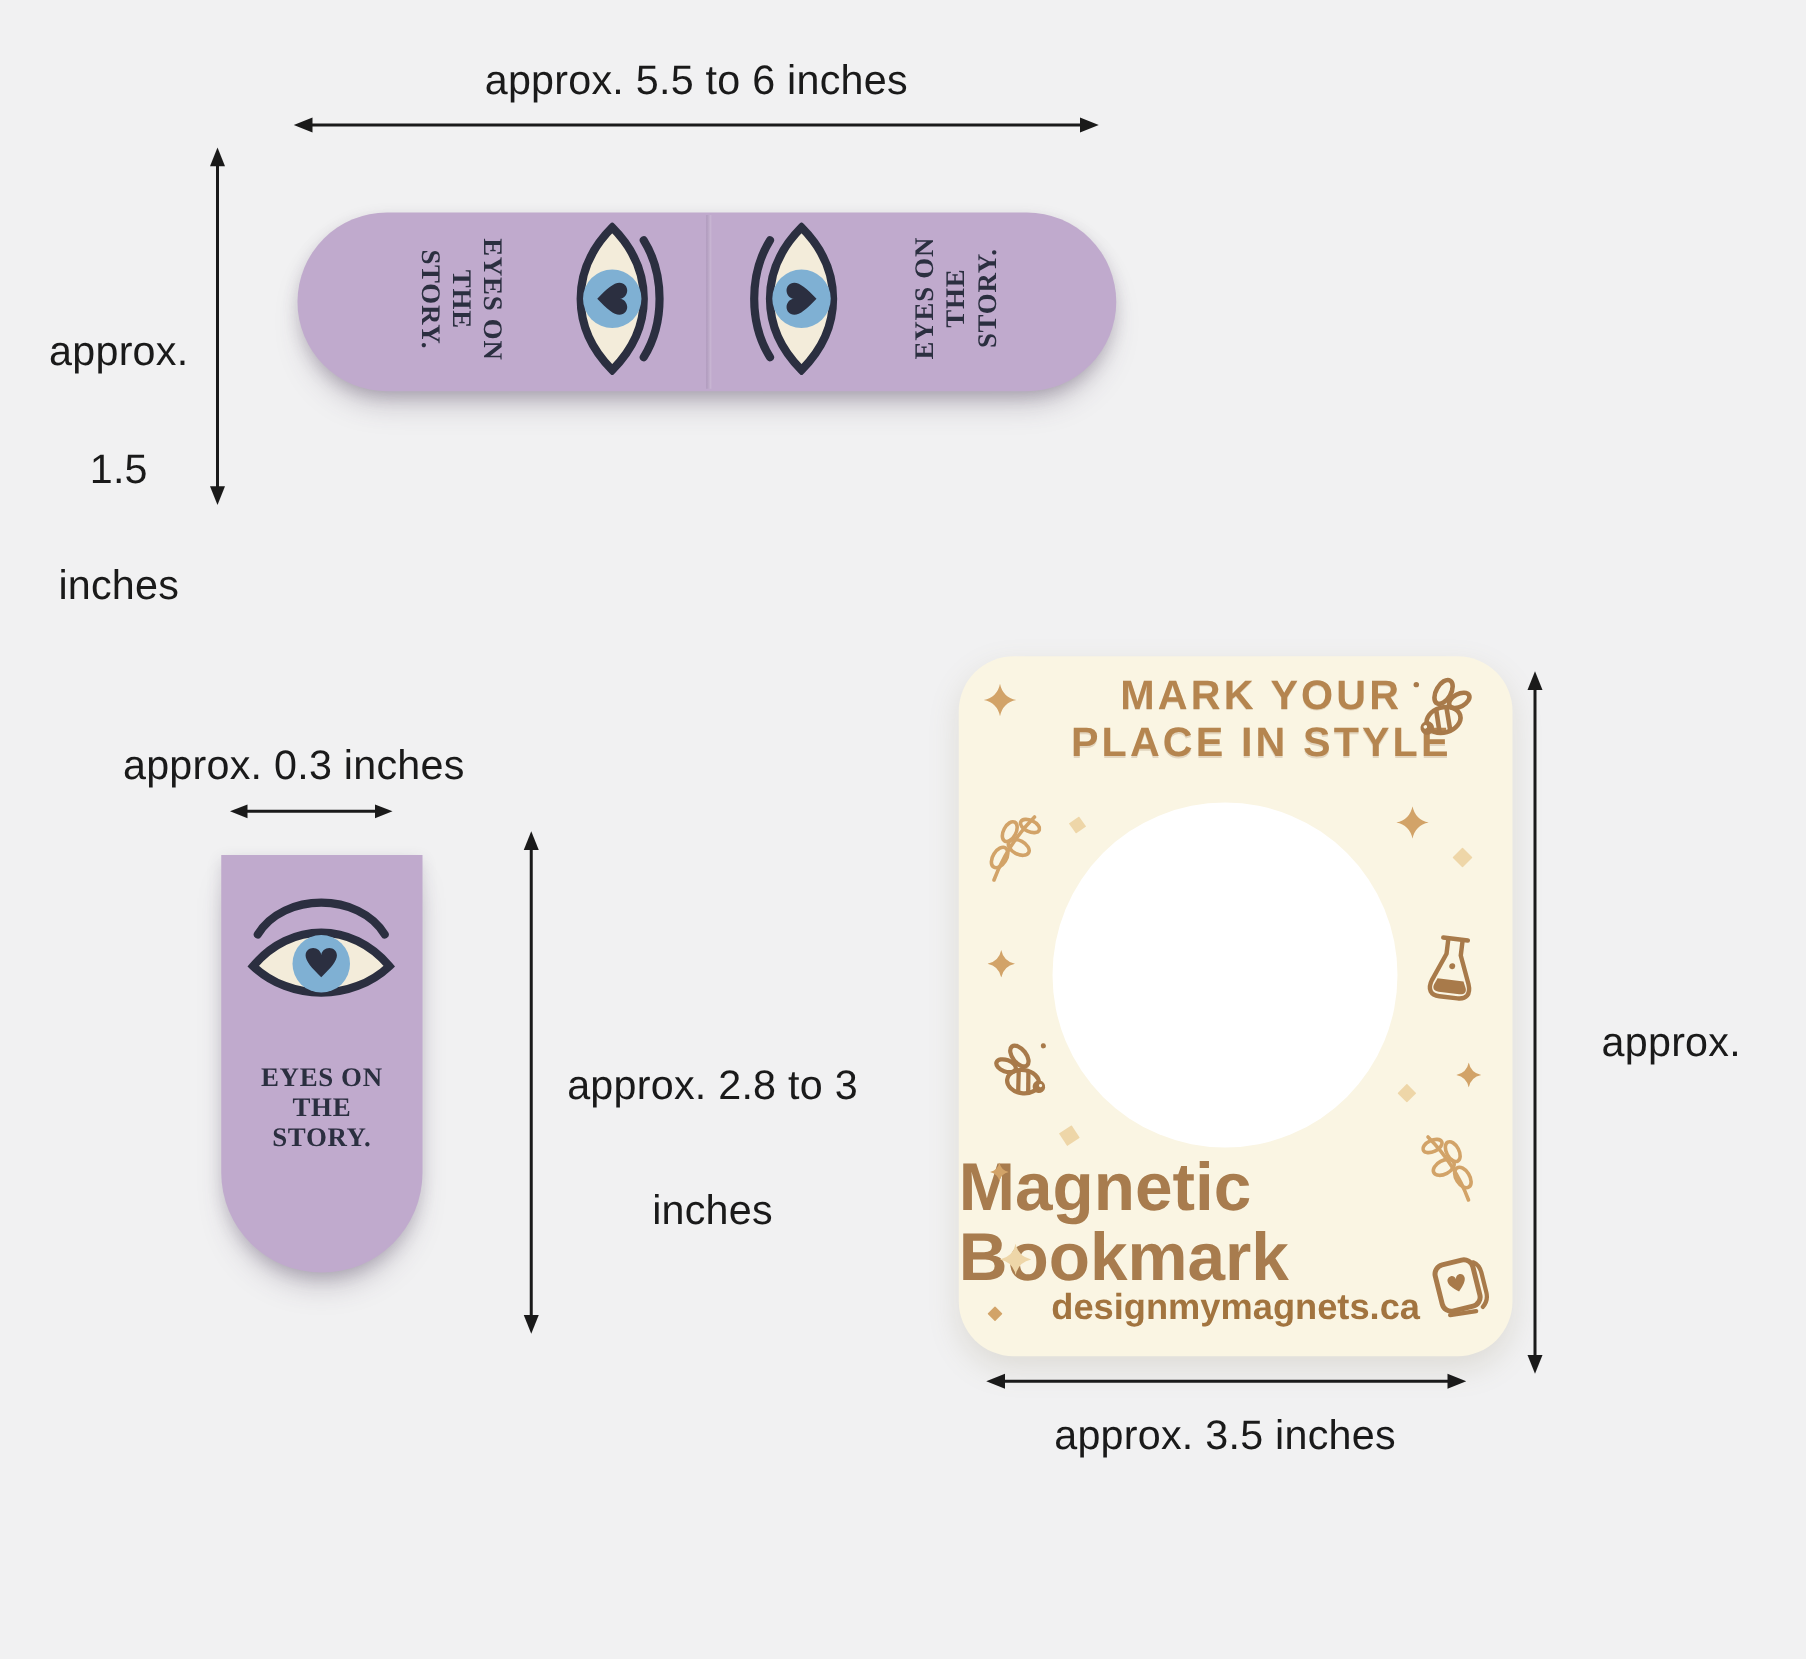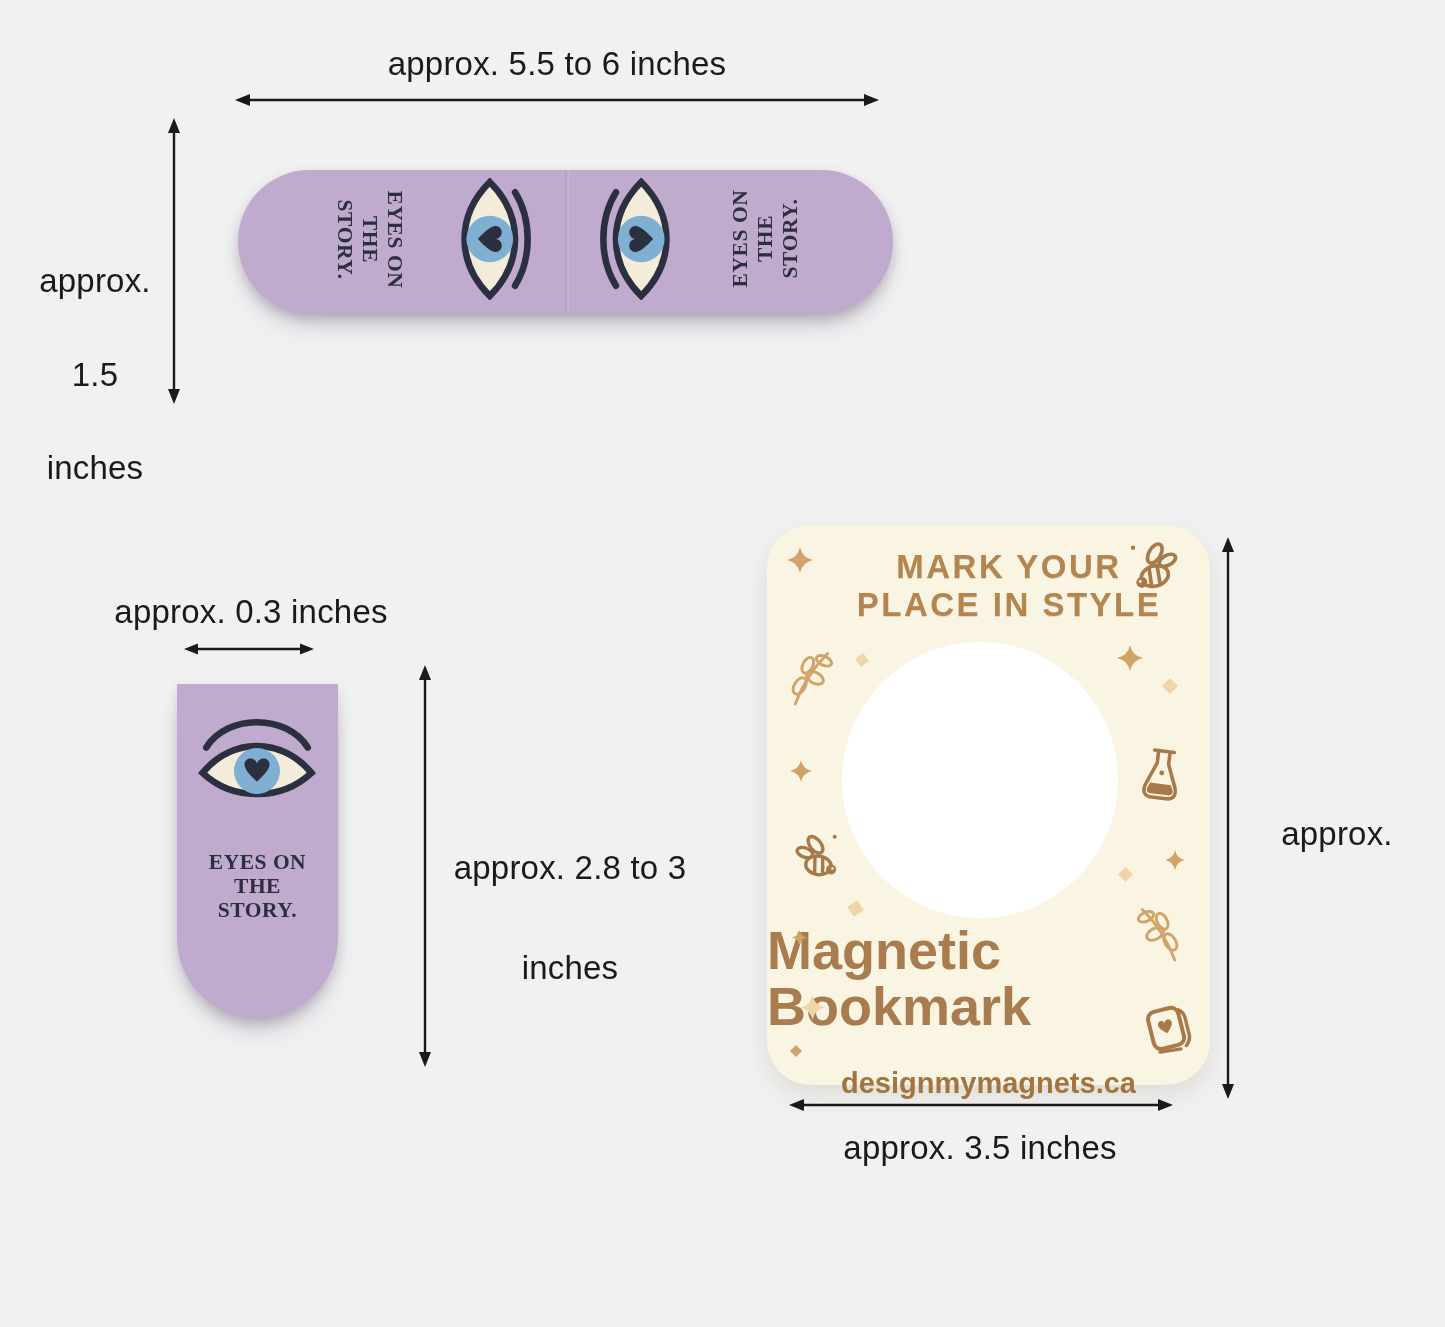--- a/index.html
+++ b/index.html
@@ -55,38 +55,37 @@
   .card{
     position:absolute;left:767px;top:525px;width:443px;height:560px;
     border-radius:44px;background:var(--c-card_cream,#faf5e3);
     box-shadow:0 10px 24px rgba(140,125,95,.18);
   }
   .hole{
     position:absolute;left:75px;top:117px;width:276px;height:276px;border-radius:50%;
     background:var(--c-circle_white,#ffffff);
   }
   .headline{
-    position:absolute;left:0;right:0;top:23px;text-align:center;
+    position:absolute;left:0;right:0;top:12px;text-align:center;
     font-weight:700;font-size:33px;line-height:38px;letter-spacing:2.5px;
     color:var(--c-title_brown,#b5854f);
     text-shadow:0 1px 0 rgba(120,80,35,.18);
     padding-left:41px;
   }
   .headline span{display:block;}
   .product{
     position:absolute;left:0;right:0;top:397px;text-align:left;
     font-weight:700;font-size:54px;line-height:56px;letter-spacing:0;
     color:var(--c-product_brown,#a87c4e);
   }
   .product span{display:block;}
   .website{
     position:absolute;left:0;right:0;top:504px;text-align:center;
     font-weight:700;font-size:29px;line-height:34px;
     color:var(--c-site_brown,#a2743f);
-    margin-top:37px;
   }
   .icon{position:absolute;}
   .gold{fill:var(--c-gold,#d2a368);}
   .goldlight{fill:var(--c-gold_light,#eed6a8);}
 </style>
 </head>
 <body>
 
 <div class="stage">
 
@@ -137,21 +136,21 @@
       <path d="M61,15 C79,44 79,86 61,115" fill="none" stroke="var(--c-navy,#2b2f40)" stroke-width="7" stroke-linecap="round"></path>
     </svg>
 
     <div class="tag rotm90" style="left:472px;top:31px;">
       <span style="display:block">EYES ON</span>
       <span style="display:block">THE</span>
       <span style="display:block">STORY.</span>
     </div>
   </div>
 
-  <div class="dim-label" style="left:101px;top:592px;width:300px;">approx. 0.3 inches</div>
+  <div class="dim-label" style="left:85px;top:592px;width:300px;">approx. 0.3 inches</div>
 
   <svg class="arrow" style="left:183px;top:638px;" width="132" height="22">
     <line x1="13" y1="11" x2="119" y2="11"></line>
     <polygon points="1,11 15,5.5 15,16.5"></polygon>
     <polygon points="131,11 117,5.5 117,16.5"></polygon>
   </svg>
 
   <div class="folded">
 
     <svg style="position:absolute;left:18px;top:24px;width:124px;height:96px;" viewBox="0 0 132 102">

